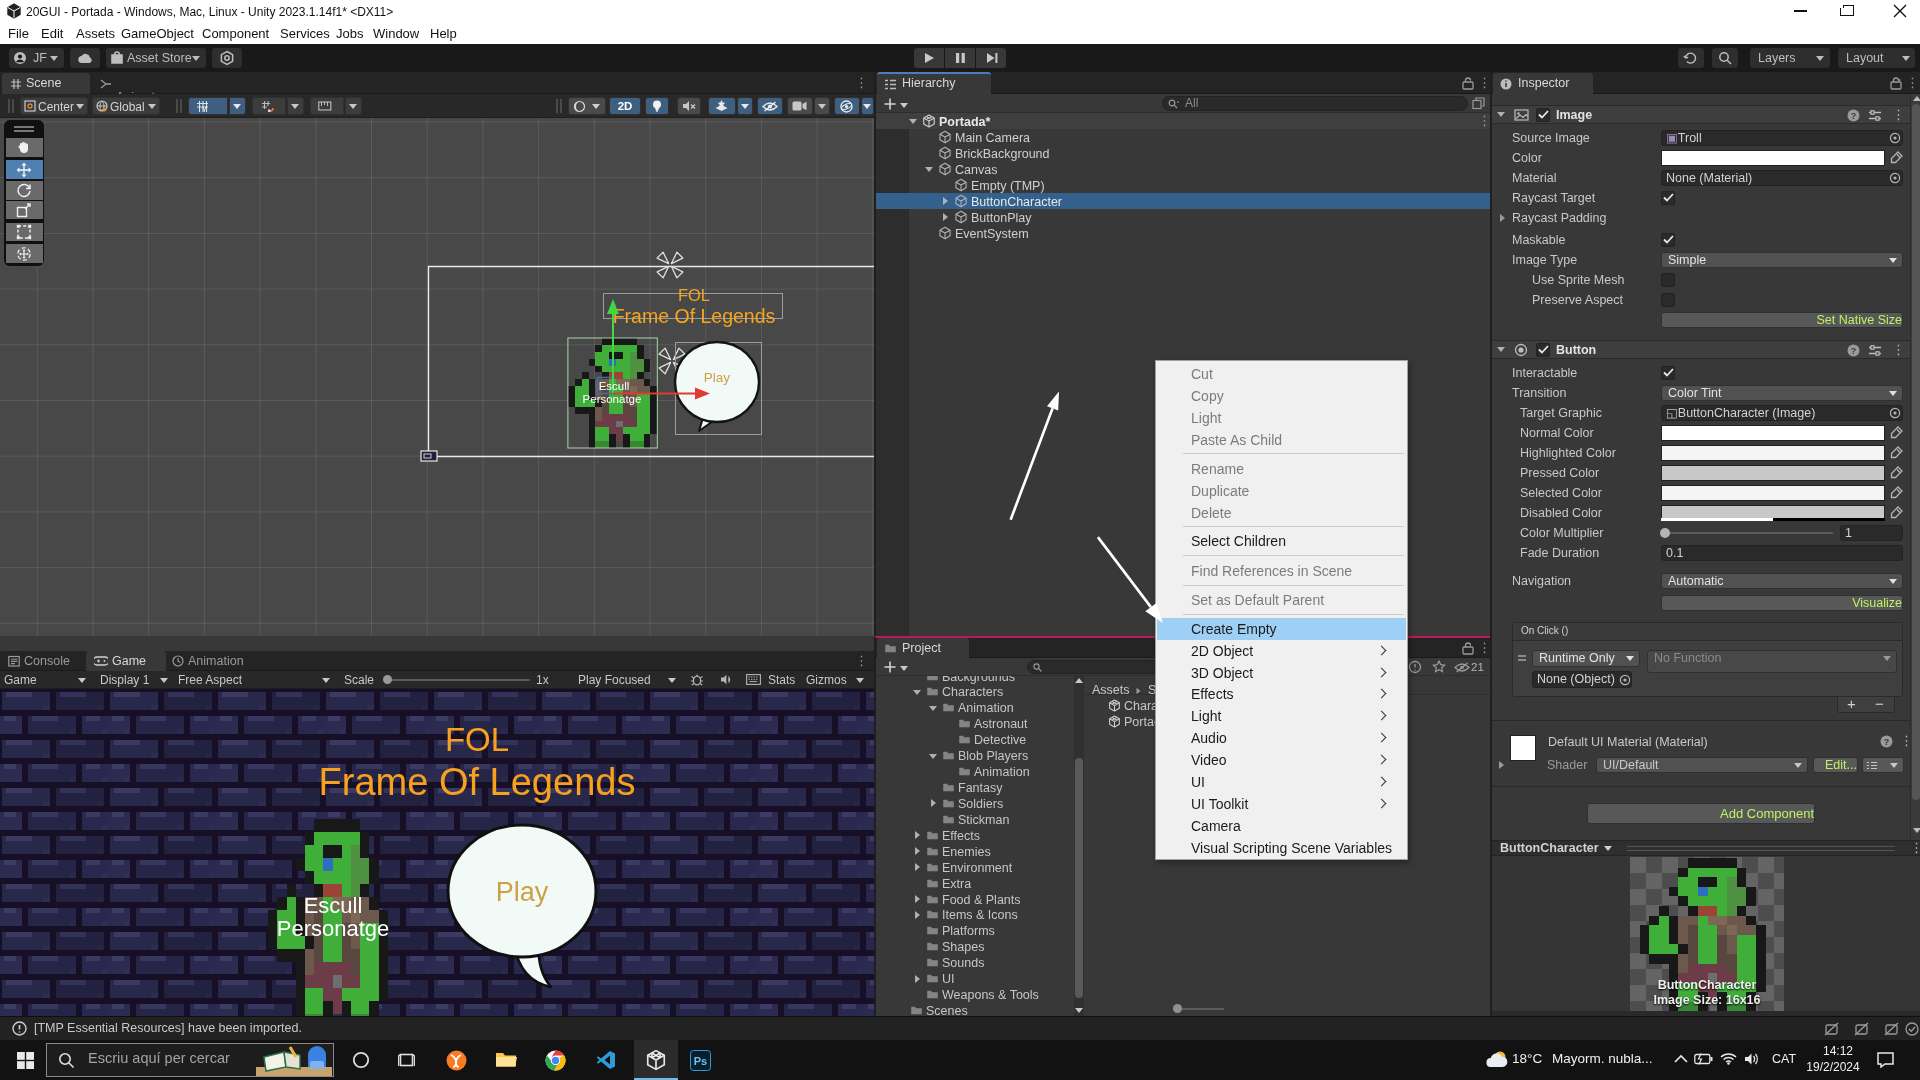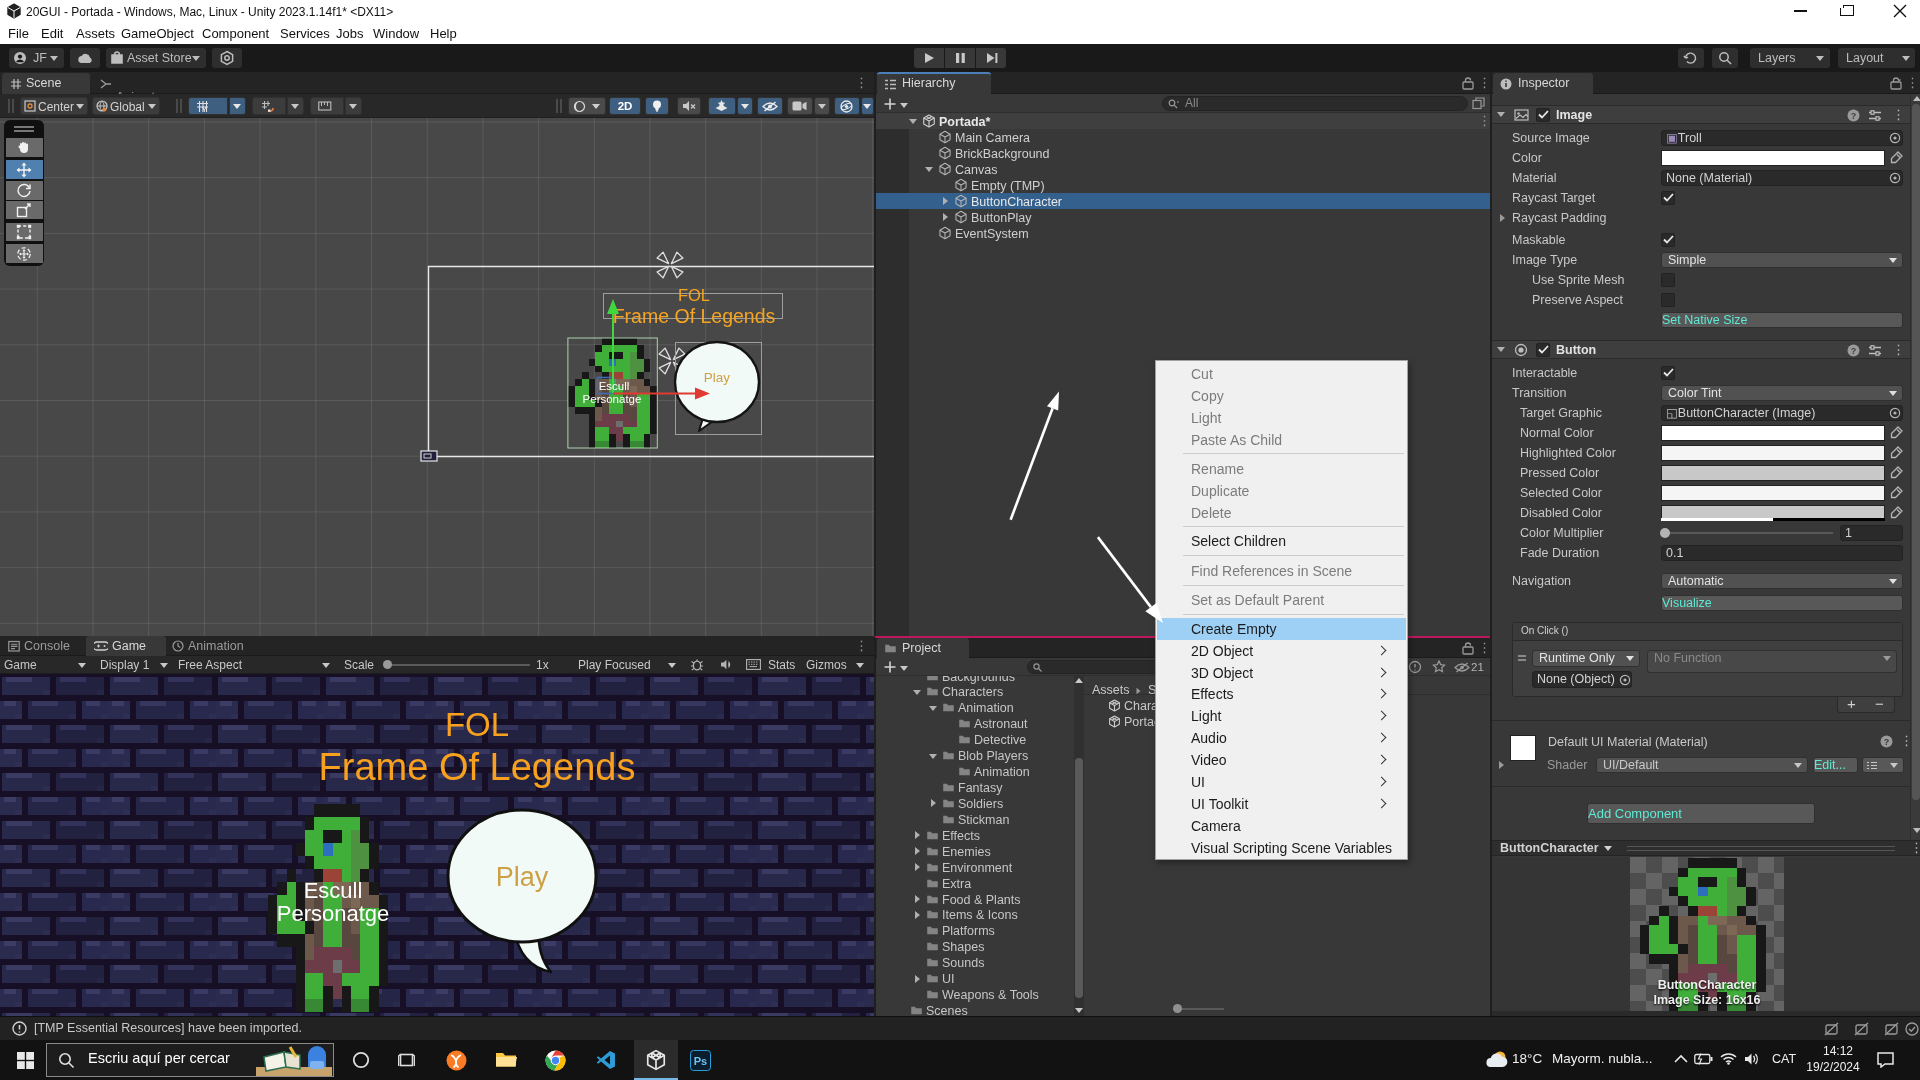--- a/index.html
+++ b/index.html
@@ -5,21 +5,21 @@
 html,body{width:1920px;height:1080px;overflow:hidden;background:#383838;
  font-family:"Liberation Sans",sans-serif;-webkit-font-smoothing:antialiased}
 .a{position:absolute}
 .tx{position:absolute;white-space:nowrap}
 .ctr{text-align:center}
 .panel{position:absolute;background:#383838}
 .tabstrip{position:absolute;background:#242424;border-bottom:1px solid #1a1a1a}
 .tab{position:absolute;background:#383838;color:#cfcfcf;font-size:12.5px;border-radius:3px 3px 0 0}
 .field{position:absolute;background:#2a2a2a;border:1px solid #232323;border-radius:3px;color:#d2d2d2;font-size:12.5px;line-height:14px;padding-left:4px;overflow:hidden;white-space:nowrap}
 .drop{position:absolute;background:#515151;border:1px solid #303030;border-radius:3px;color:#e2e2e2;font-size:12.5px;line-height:14px;padding-left:6px;overflow:hidden;white-space:nowrap}
-.ubtn{position:absolute;background:#585858;border:1px solid #303030;border-radius:3px;color:#5eead4;font-size:12.5px;text-align:left;overflow:hidden}
+.ubtn{position:absolute;background:#585858;border:1px solid #303030;border-radius:3px;color:#bef264;font-size:12.5px;text-align:right;overflow:hidden}
 .lbl{position:absolute;color:#c8c8c8;font-size:12.5px;white-space:nowrap}
 .cb{position:absolute;width:14px;height:14px;background:#2a2a2a;border:1px solid #222;border-radius:2px}
 .dar{position:absolute;width:0;height:0;border-left:4px solid transparent;border-right:4px solid transparent;border-top:5px solid #c8c8c8}
 .rar{position:absolute;width:0;height:0;border-top:4px solid transparent;border-bottom:4px solid transparent;border-left:5px solid #9a9a9a}
 .mi{position:absolute;left:35px;right:10px;color:#1b1b1b;font-size:14px;line-height:22px;white-space:nowrap}
 .mid{color:#7c7c7c}
 .sub:after{content:"";position:absolute;right:12px;top:7px;width:6px;height:6px;border-right:1.6px solid #333;border-top:1.6px solid #333;transform:rotate(45deg)}
 .sep{position:absolute;left:27px;right:3px;height:1px;background:#cccccc}
 .tbtn{position:absolute;background:#2e2e2e;border-radius:3px;color:#bdbdbd;font-size:12.5px}
 
@@ -415,21 +415,21 @@
       <rect x="0.8" y="0.8" width="3" height="3" fill="#f0f0f0"></rect>
       <rect x="12.2" y="0.8" width="3" height="3" fill="#f0f0f0"></rect>
       <rect x="0.8" y="12.2" width="3" height="3" fill="#f0f0f0"></rect>
       <rect x="12.2" y="12.2" width="3" height="3" fill="#f0f0f0"></rect>
     </svg>
 <svg class="a" style="left:16px;top:174px" width="16" height="16">
       <circle cx="8" cy="8" r="6.2" fill="none" stroke="#f0f0f0" stroke-width="1.3" stroke-dasharray="4 2.5"></circle>
       <path d="M8 3 L9.5 5 H6.5 Z M8 13 L9.5 11 H6.5 Z M3 8 L5 6.5 V9.5 Z M13 8 L11 6.5 V9.5 Z M7.4 5 h1.2 v6 h-1.2 Z M5 7.4 h6 v1.2 h-6 Z" fill="#f0f0f0"></path>
     </svg>
 </div>
-<div class="panel" style="left:0;top:636px;width:874px;height:336px">
+<div class="panel" style="left:0;top:651px;width:874px;height:336px">
 <div class="tabstrip" style="left:0;top:0;width:874px;height:20px"></div>
 <svg class="a" style="left:8px;top:4px" width="12" height="12">
       <rect x="0.8" y="1.5" width="10.4" height="9.5" fill="none" stroke="#9a9a9a" stroke-width="1.2"></rect>
       <path d="M3 4.2 h6.4 M3 6.4 h6.4 M3 8.6 h4" stroke="#9a9a9a" stroke-width="1.1"></path>
     </svg>
 <div class="tx" style="left:24px;top:3px;font-size:12.5px;color:#9a9a9a">Console</div>
 <div class="tab" style="left:86px;top:0;width:80px;height:20px"></div>
 <svg class="a" style="left:94px;top:5px" width="14" height="10" viewBox="0 0 14 10">
       <path d="M3 1 h8 a3.5 3.5 0 0 1 0 8 h-8 a3.5 3.5 0 0 1 0-8 Z" fill="none" stroke="#cfcfcf" stroke-width="1.3"></path>
       <path d="M4.5 3.5 v3 M3 5 h3" stroke="#cfcfcf" stroke-width="1.1"></path>
@@ -961,21 +961,21 @@
       <rect x="0" y="0" width="7.8" height="7.8" fill="#e8e8e8"></rect>
       <rect x="9.2" y="0" width="7.8" height="7.8" fill="#e8e8e8"></rect>
       <rect x="0" y="9.2" width="7.8" height="7.8" fill="#e8e8e8"></rect>
       <rect x="9.2" y="9.2" width="7.8" height="7.8" fill="#e8e8e8"></rect>
     </svg>
 <div class="a" style="left:46px;top:3px;width:288px;height:34px;background:#1d1d1d;border:1.5px solid #8a8a8a"></div>
 <svg class="a" style="left:58px;top:12px" width="17" height="17">
       <circle cx="7" cy="7" r="5.2" fill="none" stroke="#e0e0e0" stroke-width="1.6"></circle>
       <path d="M11 11 L15.5 15.5" stroke="#e0e0e0" stroke-width="1.6"></path>
     </svg>
-<div class="tx" style="left:88px;top:10px;font-size:14.5px;color:#ffffff">Escriu aquí per cercar</div>
+<div class="tx" style="left:88px;top:10px;font-size:14.5px;color:#a3a3a3">Escriu aquí per cercar</div>
 <svg class="a" style="left:256px;top:5px" width="76" height="31" viewBox="0 0 76 31">
       <rect x="0" y="22" width="76" height="9" fill="#C8A36B"></rect>
       <path d="M8 12 L28 7 L30 22 L10 26 Z" fill="#f5f2e8" stroke="#2a6f4f" stroke-width="1.5"></path>
       <path d="M28 7 L44 10 L44 24 L30 22 Z" fill="#e8e2d2" stroke="#2a6f4f" stroke-width="1.5"></path>
       <path d="M34 2 L40 12" stroke="#e8b73c" stroke-width="3"></path>
       <path d="M52 10 a9 9 0 0 1 18 0 v12 h-18 Z" fill="#3B82E0"></path>
       <rect x="54" y="16" width="14" height="8" rx="2" fill="#7FB3F0"></rect>
     </svg>
 <svg class="a" style="left:352px;top:11px" width="18" height="18">
       <circle cx="9" cy="9" r="7.2" fill="none" stroke="#dedede" stroke-width="1.8"></circle>

